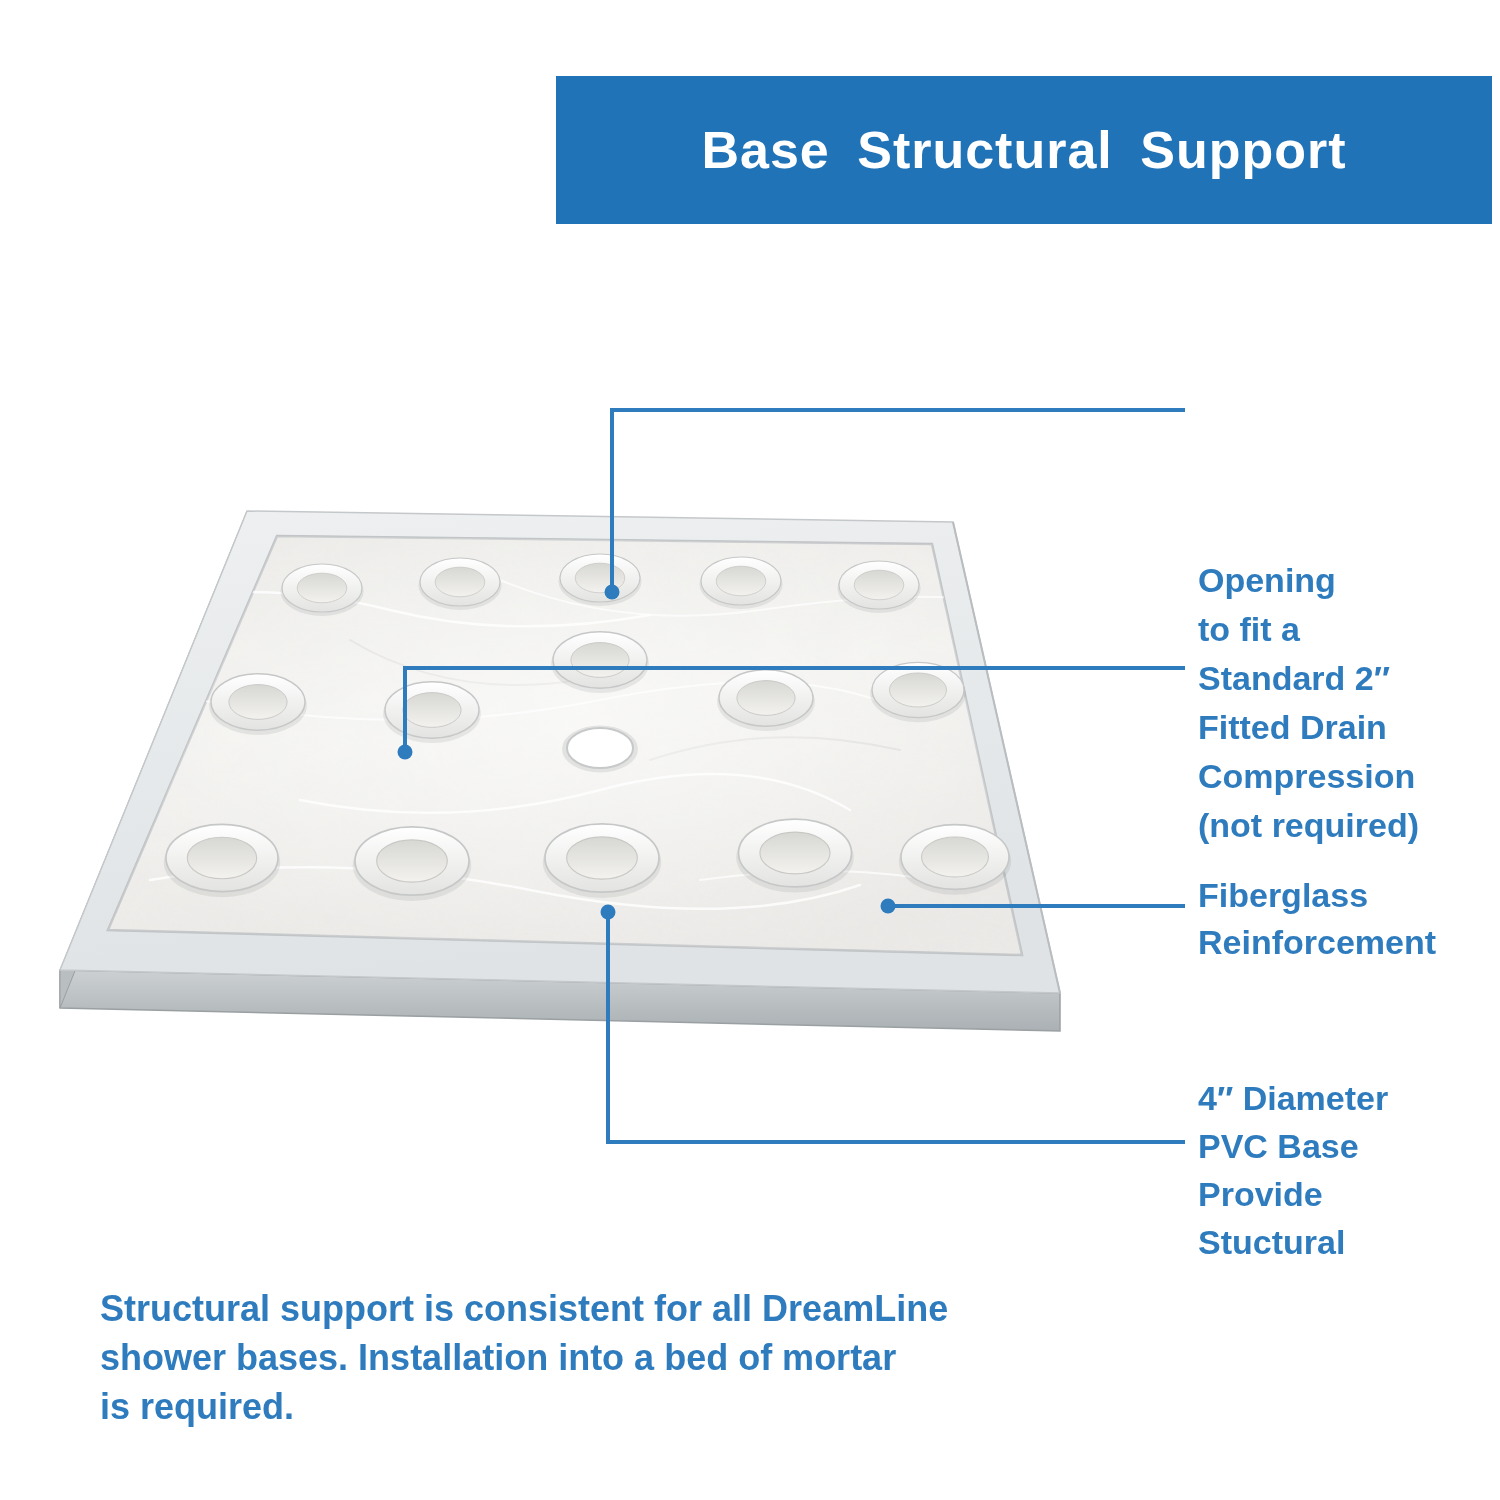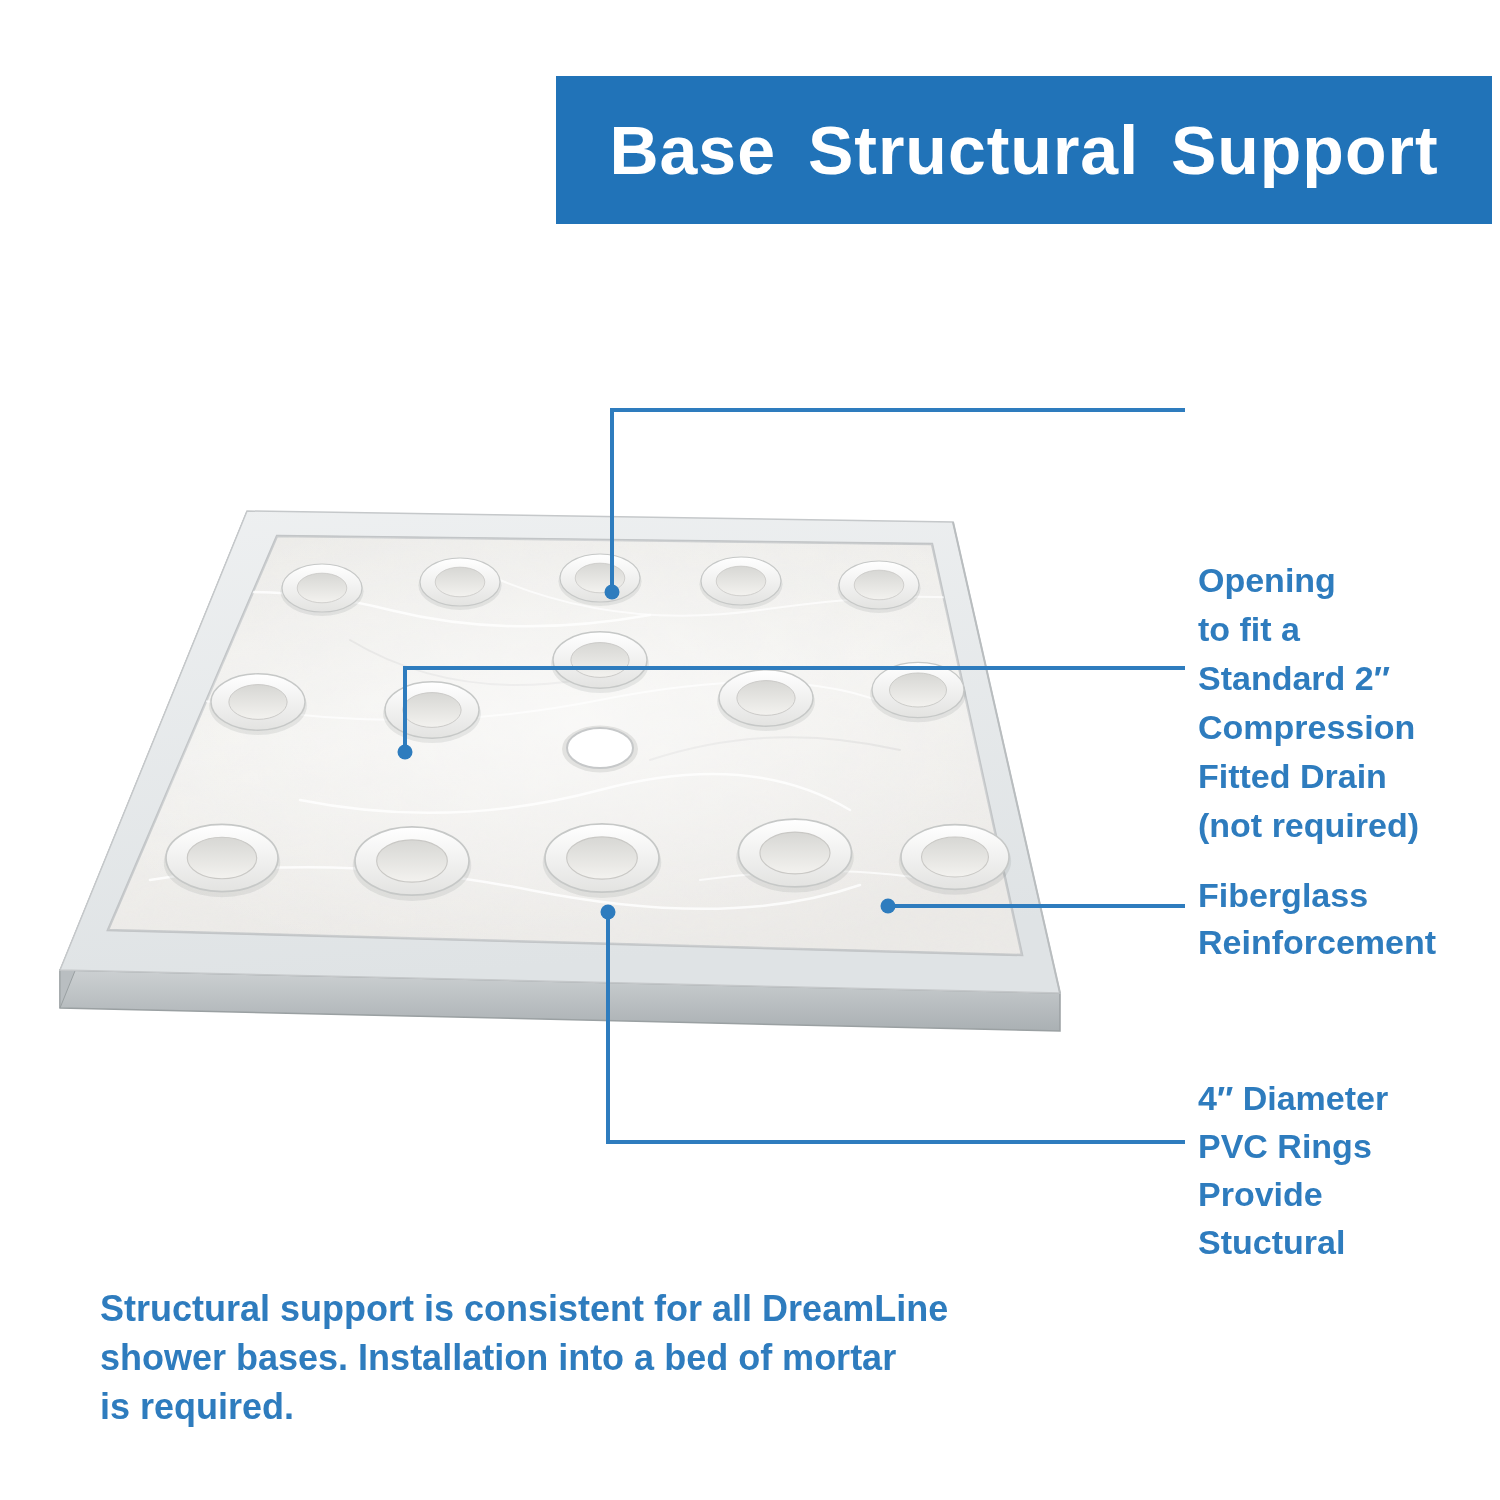--- a/index.html
+++ b/index.html
@@ -26,21 +26,21 @@
     left: 556px; top: 76px;
     width: 936px; height: 148px;
     background: var(--banner-blue);
     display: flex;
     align-items: center;
     justify-content: center;
   }
   .banner .title {
     margin: 0;
     color: #ffffff;
-    font-size: 68px;
+    font-size: 52px;
     font-weight: bold;
     letter-spacing: 1px;
     word-spacing: 12px;
     white-space: nowrap;
   }
   .callout {
     position: absolute;
     color: var(--accent-blue);
     font-weight: bold;
     font-size: 34px;
@@ -177,33 +177,33 @@
 
   <div class="banner">
     <h1 class="title">Base Structural Support</h1>
   </div>
 
 
   <div class="callout" id="co-opening">
     <div>Opening</div>
     <div>to fit a</div>
     <div>Standard 2″</div>
+    <div>Fitted Drain</div>
     <div>Compression</div>
-    <div>Fitted Drain</div>
     <div>(not required)</div>
   </div>
 
   <div class="callout" id="co-fiber">
     <div>Fiberglass</div>
     <div>Reinforcement</div>
   </div>
 
   <div class="callout" id="co-pvc">
     <div>4″ Diameter</div>
-    <div>PVC Rings</div>
+    <div>PVC Base</div>
     <div>Provide</div>
     <div>Stuctural</div>
   </div>
 
   <div class="footer-note">
     <div>Structural support is consistent for all DreamLine</div>
     <div>shower bases. Installation into a bed of mortar</div>
     <div>is required.</div>
   </div>
 

